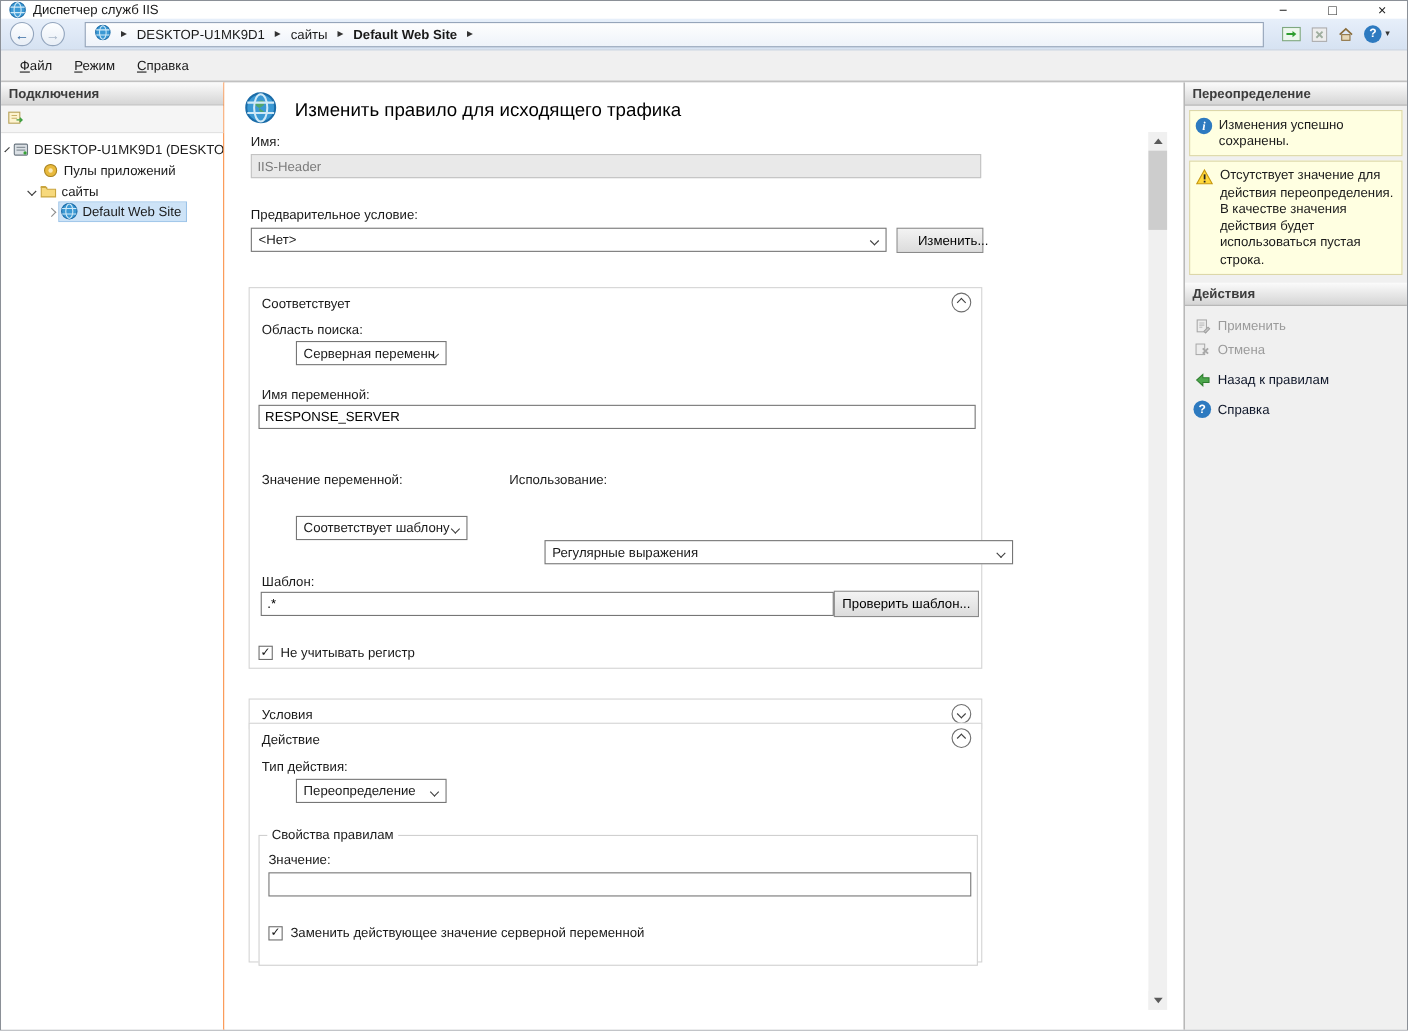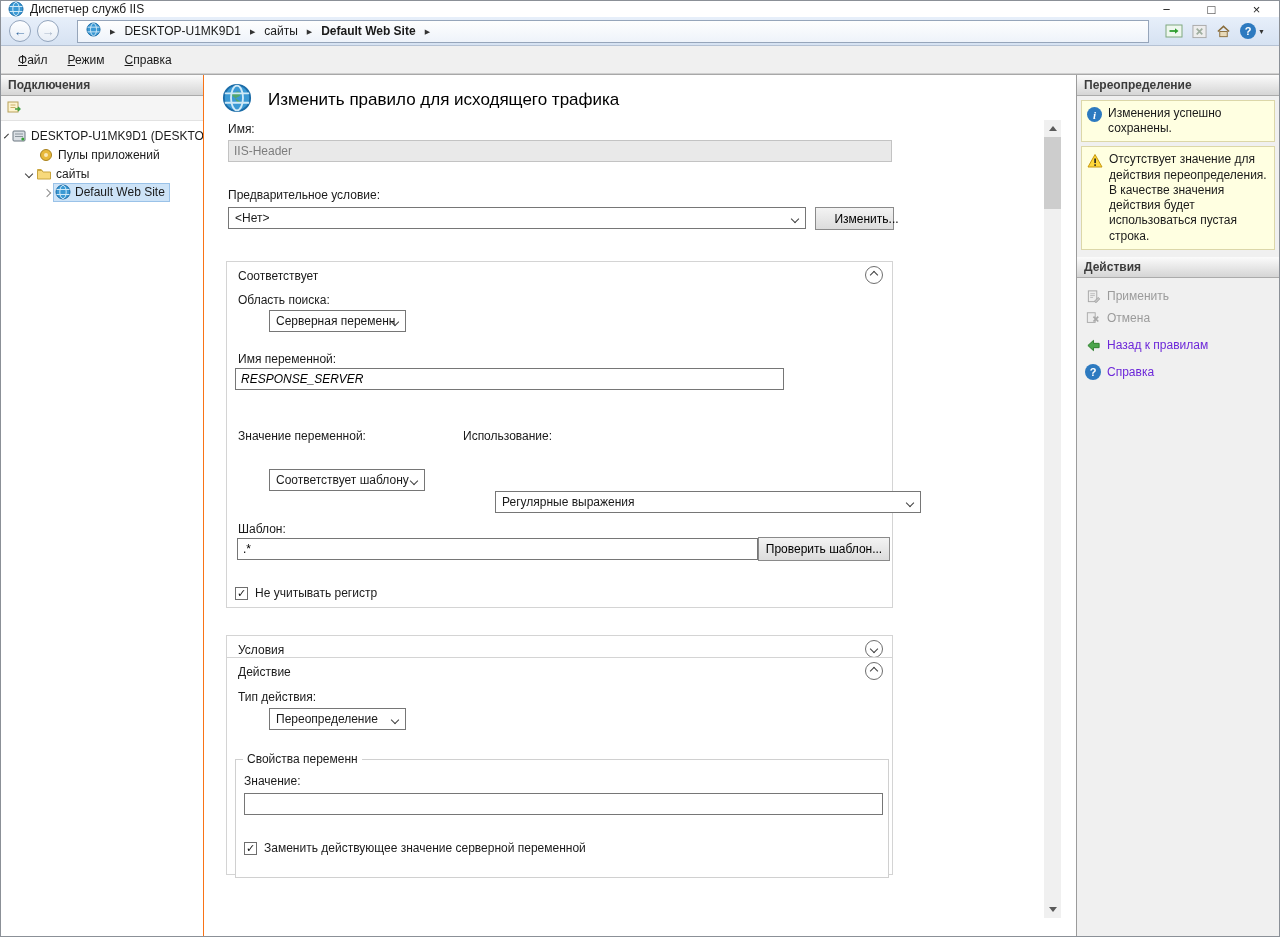--- a/index.html
+++ b/index.html
@@ -83,21 +83,21 @@
   .alert{margin:4px 4px 0 4px;background:#ffffe1;border:1px solid #dcd7a9;padding:5px;display:flex;gap:6px;align-items:flex-start;line-height:1.27;}
   .alert-text{flex:1;}
   .info-circle{width:15px;height:15px;border-radius:50%;background:#2d7ac0;color:#fff;font:italic bold 11px "Liberation Serif","DejaVu Serif",serif;display:flex;align-items:center;justify-content:center;flex:0 0 auto;margin-top:1px;}
   .warn-svg{width:16px;height:16px;flex:0 0 auto;margin-top:1px;}
   .actions-header{margin-top:7px;}
   .action-list{padding:9px 6px 0 8px;}
   .action-item{display:flex;align-items:center;gap:6px;min-height:19px;margin-bottom:3px;}
   .action-item.disabled{color:#9b9b9b;}
   .action-item .ic{width:16px;height:16px;display:flex;align-items:center;justify-content:center;flex:0 0 auto;}
   .gap{margin-top:8px;}
-  .link{color:#6d28d9;}
+  .link{color:#0f172a;}
 </style>
 </head>
 <body>
 
 <div class="window">
 
   <div class="titlebar">
     <span class="app-icon">
       <svg viewBox="0 0 16 16" width="16" height="16">
           <circle cx="8" cy="8" r="7" fill="#3b99d4" stroke="#1b6ca8"></circle>
@@ -244,21 +244,21 @@
             <span class="chev up"></span>
           </span>
 
         <label class="abs" style="top:31px;left:11px;">Область поиска:</label>
         <div class="abs combo" style="top:48px;left:10px;width:137px;">
           <span>Серверная переменн</span>
           <span class="chev down"></span>
         </div>
 
         <label class="abs" style="top:90px;left:11px;">Имя переменной:</label>
-        <input class="abs txt" style="top: 106px; left: 8px; width: 549px; font-style: italic;" value="RESPONSE_SERVER">
+        <input class="abs txt" style="top: 106px; left: 8px; width: 652px;" value="RESPONSE_SERVER">
 
         <label class="abs" style="top:167px;left:11px;">Значение переменной:</label>
         <label class="abs" style="top:167px;left:236px;">Использование:</label>
         <div class="abs combo" style="top:185px;left:10px;width:156px;">
           <span>Соответствует шаблону</span>
           <span class="chev down"></span>
         </div>
         <div class="abs combo" style="top:185px;left:236px;width:426px;">
           <span>Регулярные выражения</span>
           <span class="chev down"></span>
@@ -287,21 +287,21 @@
             <span class="chev up"></span>
           </span>
 
         <label class="abs" style="top:32px;left:11px;">Тип действия:</label>
         <div class="abs combo" style="top:50px;left:10px;width:137px;">
           <span>Переопределение</span>
           <span class="chev down"></span>
         </div>
 
         <div class="groupbox" style="top:101px;left:8px;width:654px;height:119px;">
-          <span class="legend">Свойства переменн</span>
+          <span class="legend">Свойства правилам</span>
           <label class="abs" style="top:14px;left:8px;">Значение:</label>
           <input class="abs txt" style="top: 33px; left: 8px; width: 639px;">
           <div class="abs cb-row" style="top:81px;left:8px;">
             <span class="cb">✓</span>
             <span>Заменить действующее значение серверной переменной</span>
           </div>
         </div>
       </div>
 
       <div class="scrollbar">

